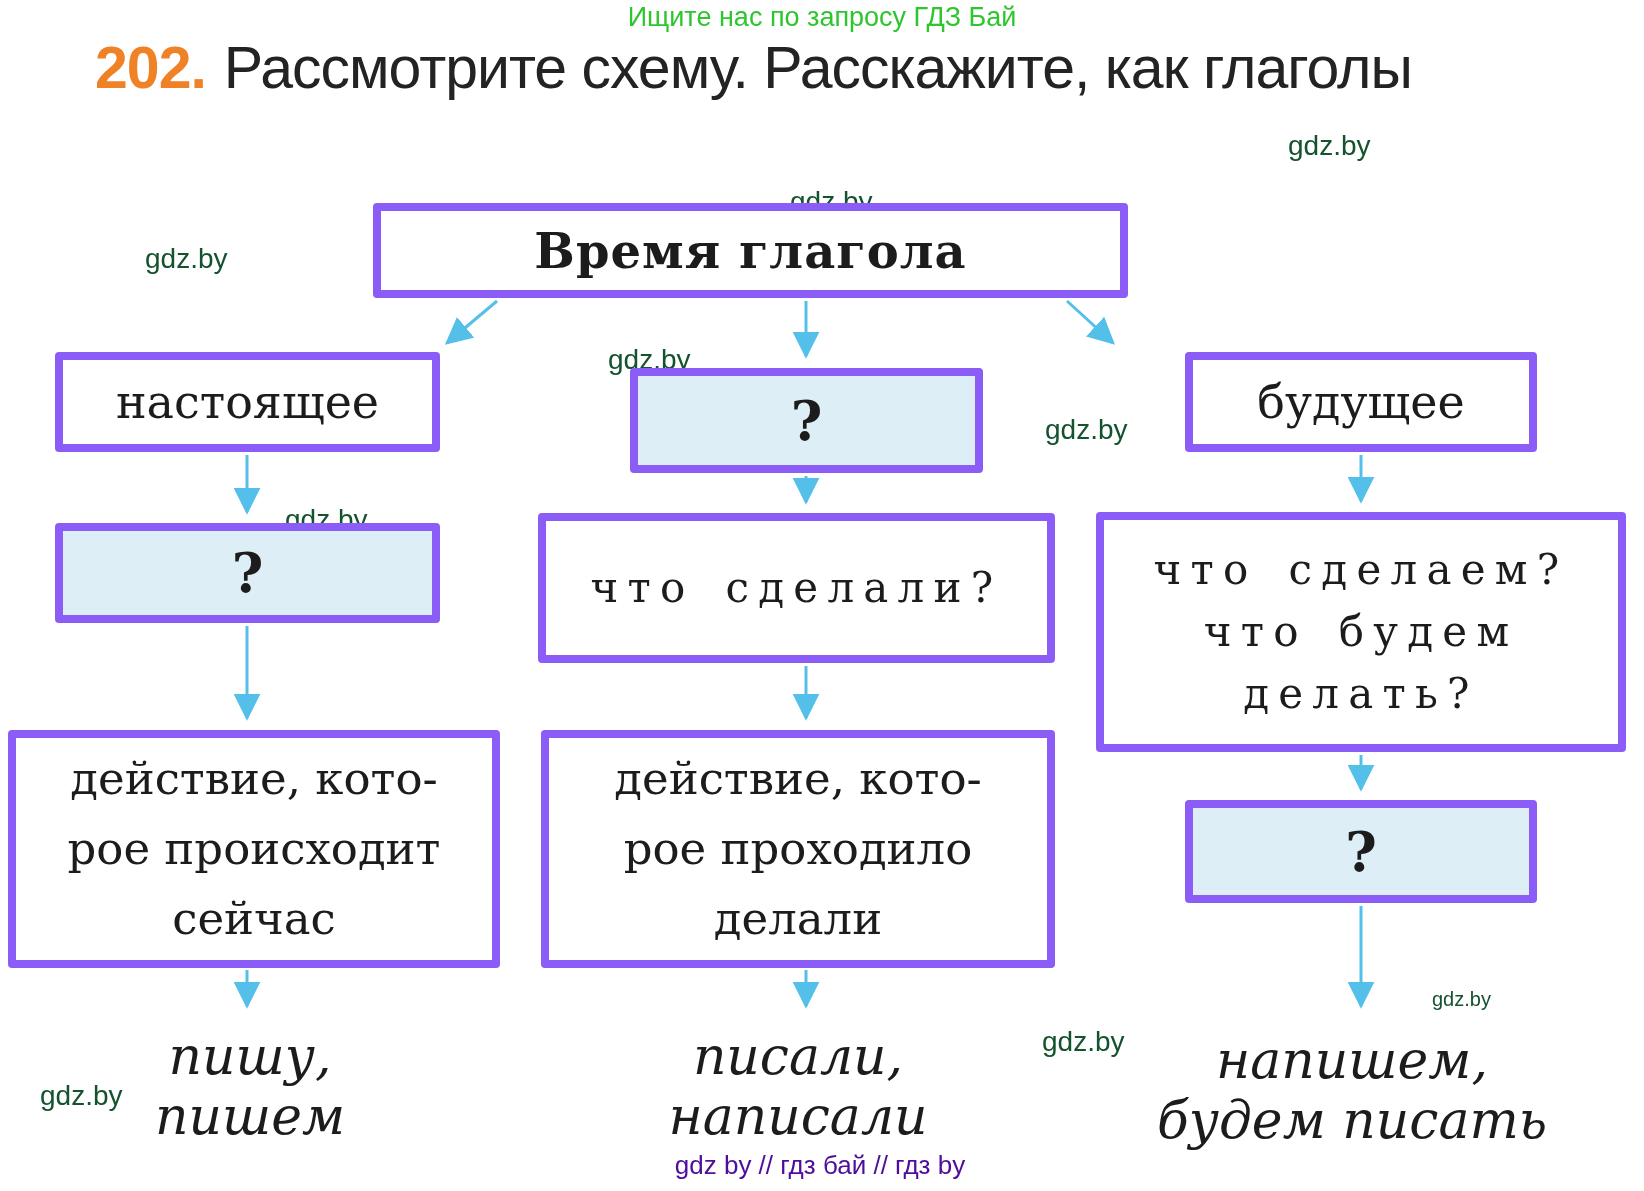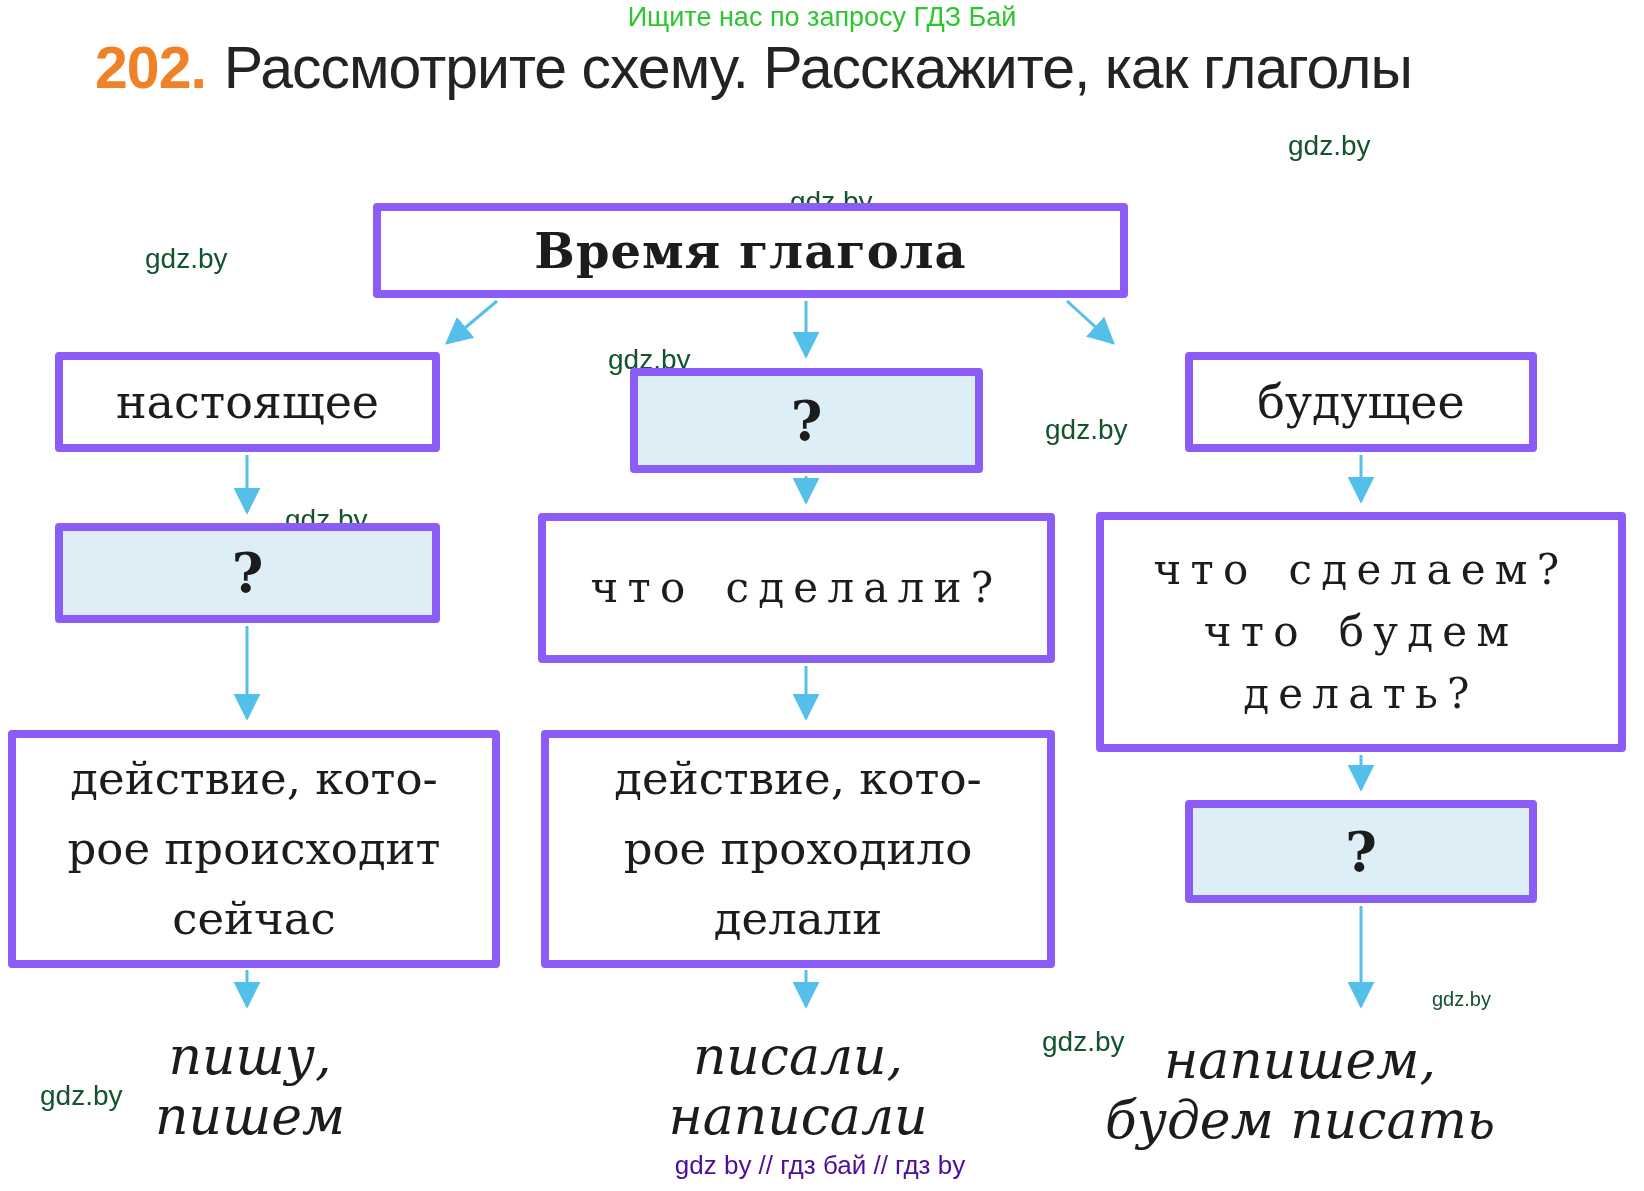--- a/index.html
+++ b/index.html
@@ -136,20 +136,20 @@
   </div>
 
   <div class="example" style="left:250px;top:1026px;">
     <div>пишу,</div>
     <div>пишем</div>
   </div>
   <div class="example" style="left:798px;top:1026px;">
     <div>писали,</div>
     <div>написали</div>
   </div>
-  <div class="example" style="left:1300px;top:1030px;">
+  <div class="example" style="left:1352px;top:1030px;">
     <div>напишем,</div>
     <div>будем писать</div>
   </div>
 
   <div class="abs footer">gdz by  //  гдз бай  //  гдз by</div>
 
 </div>
 
 </body></html>

